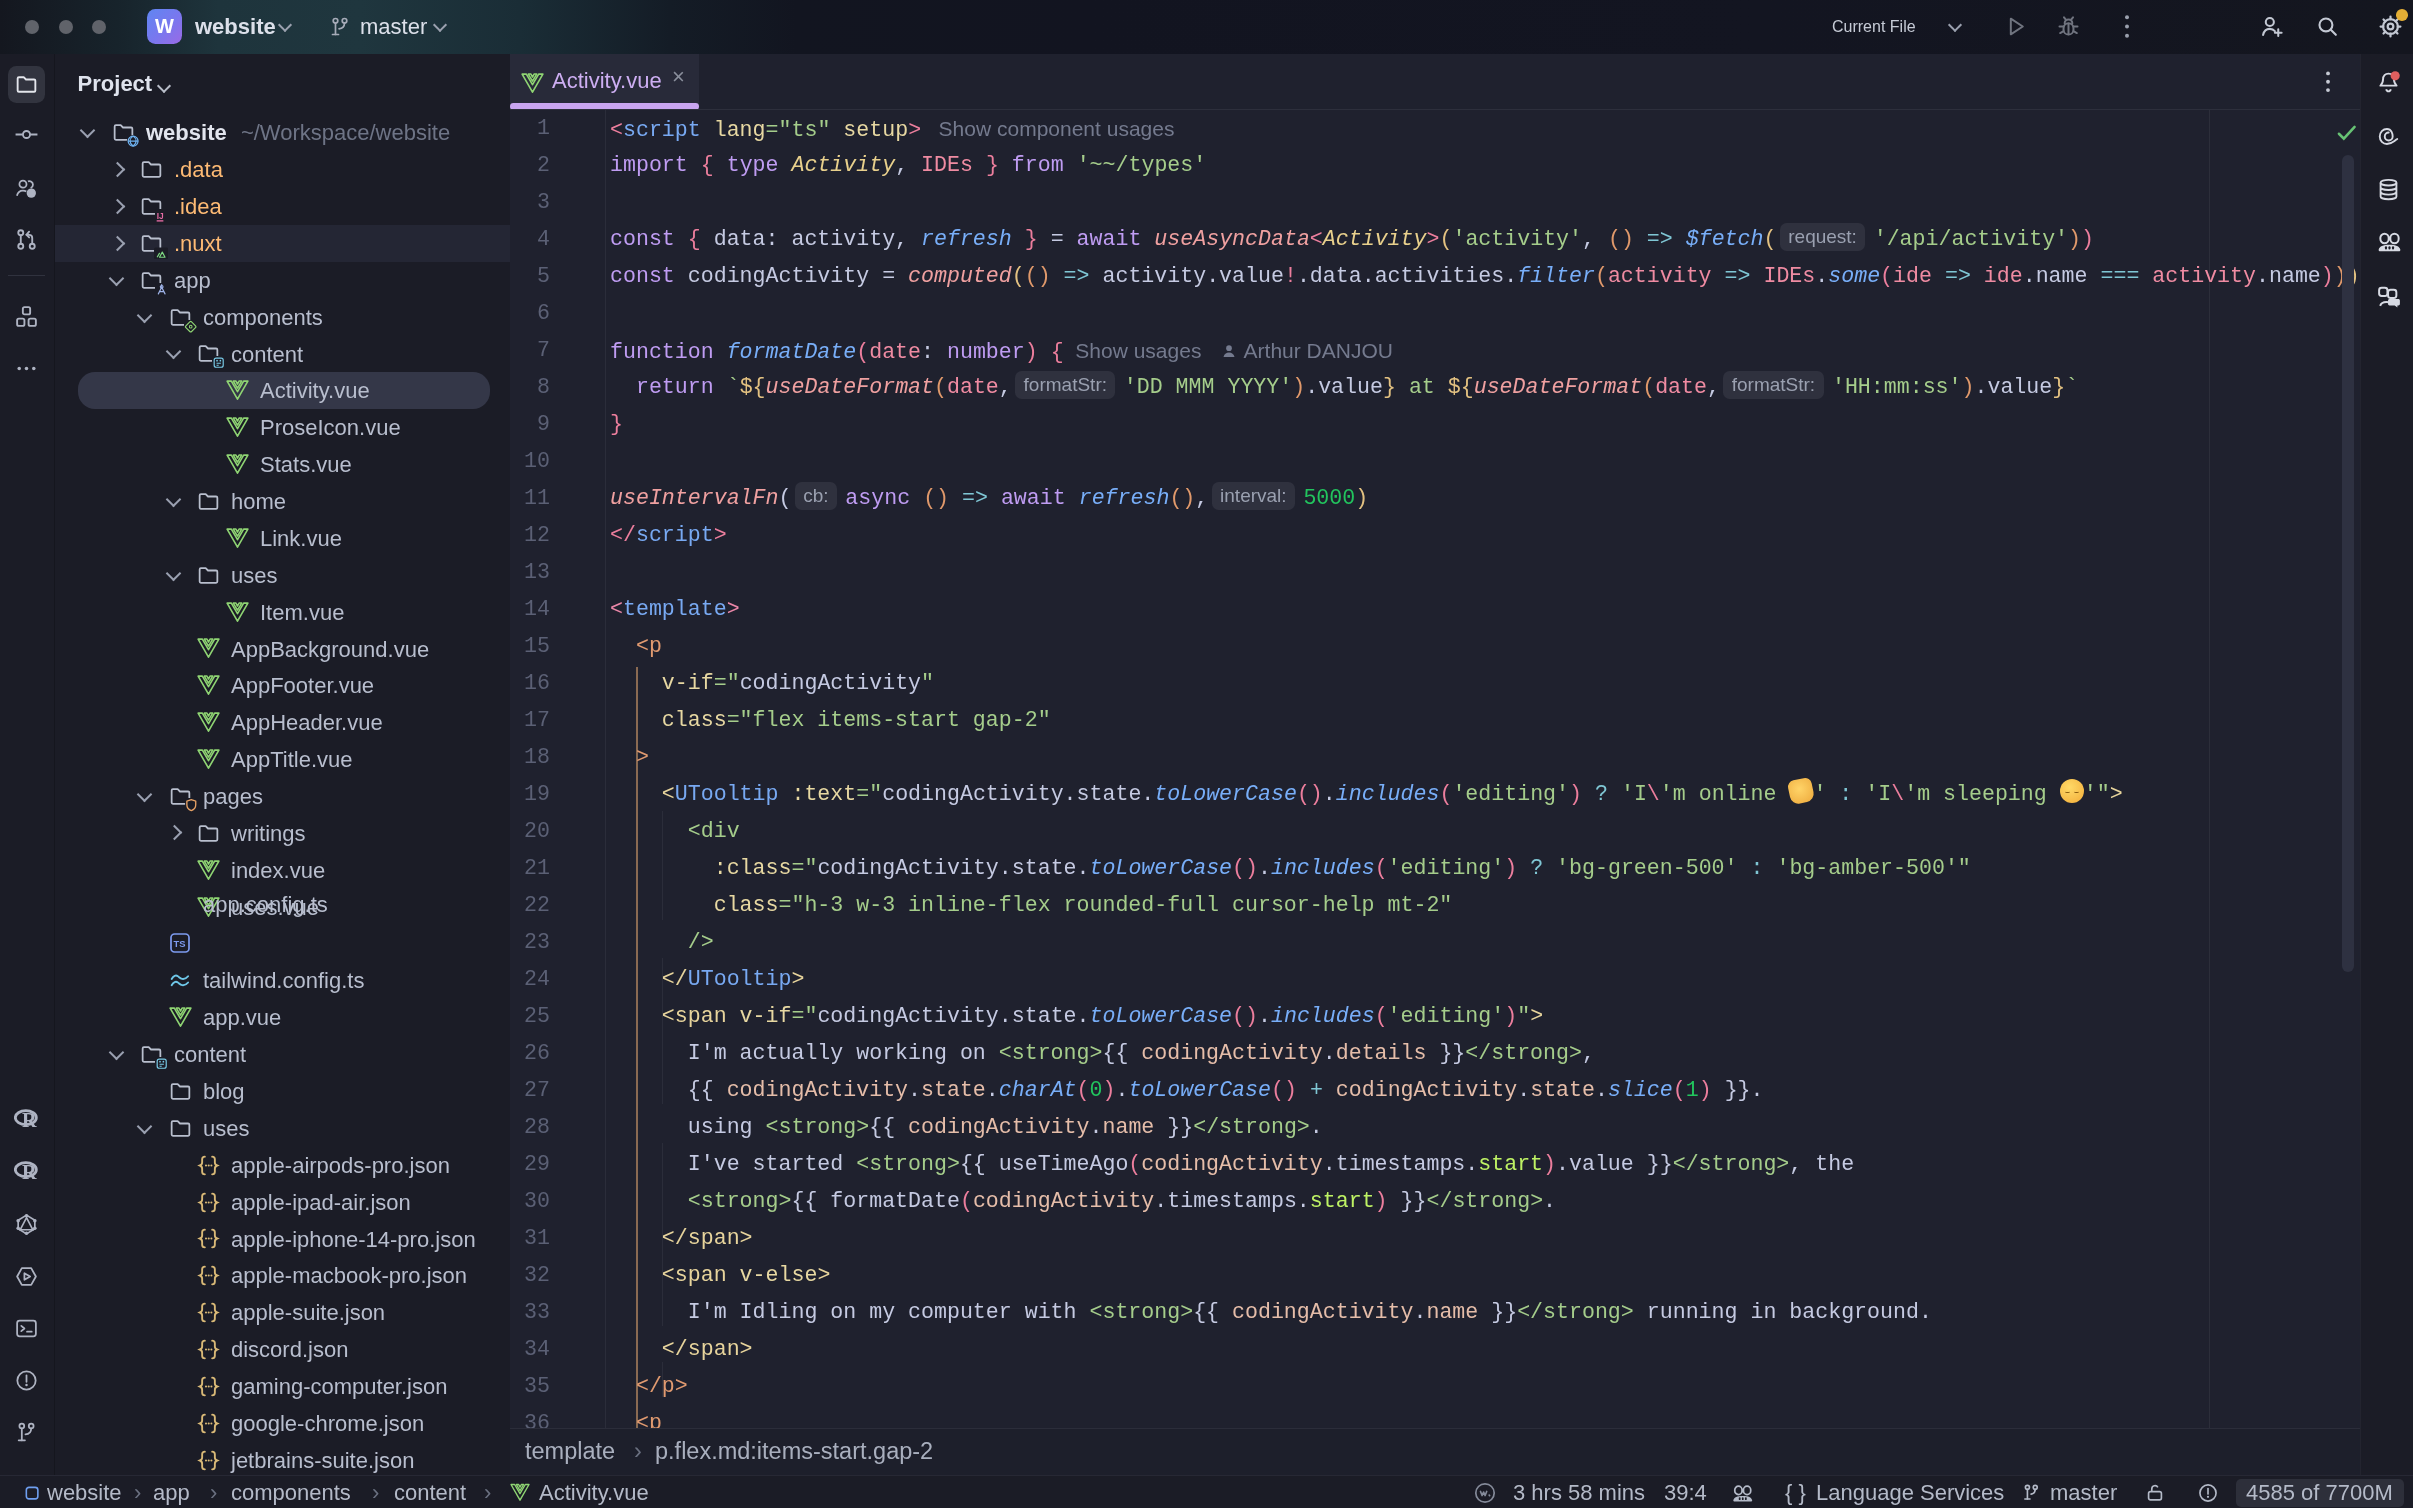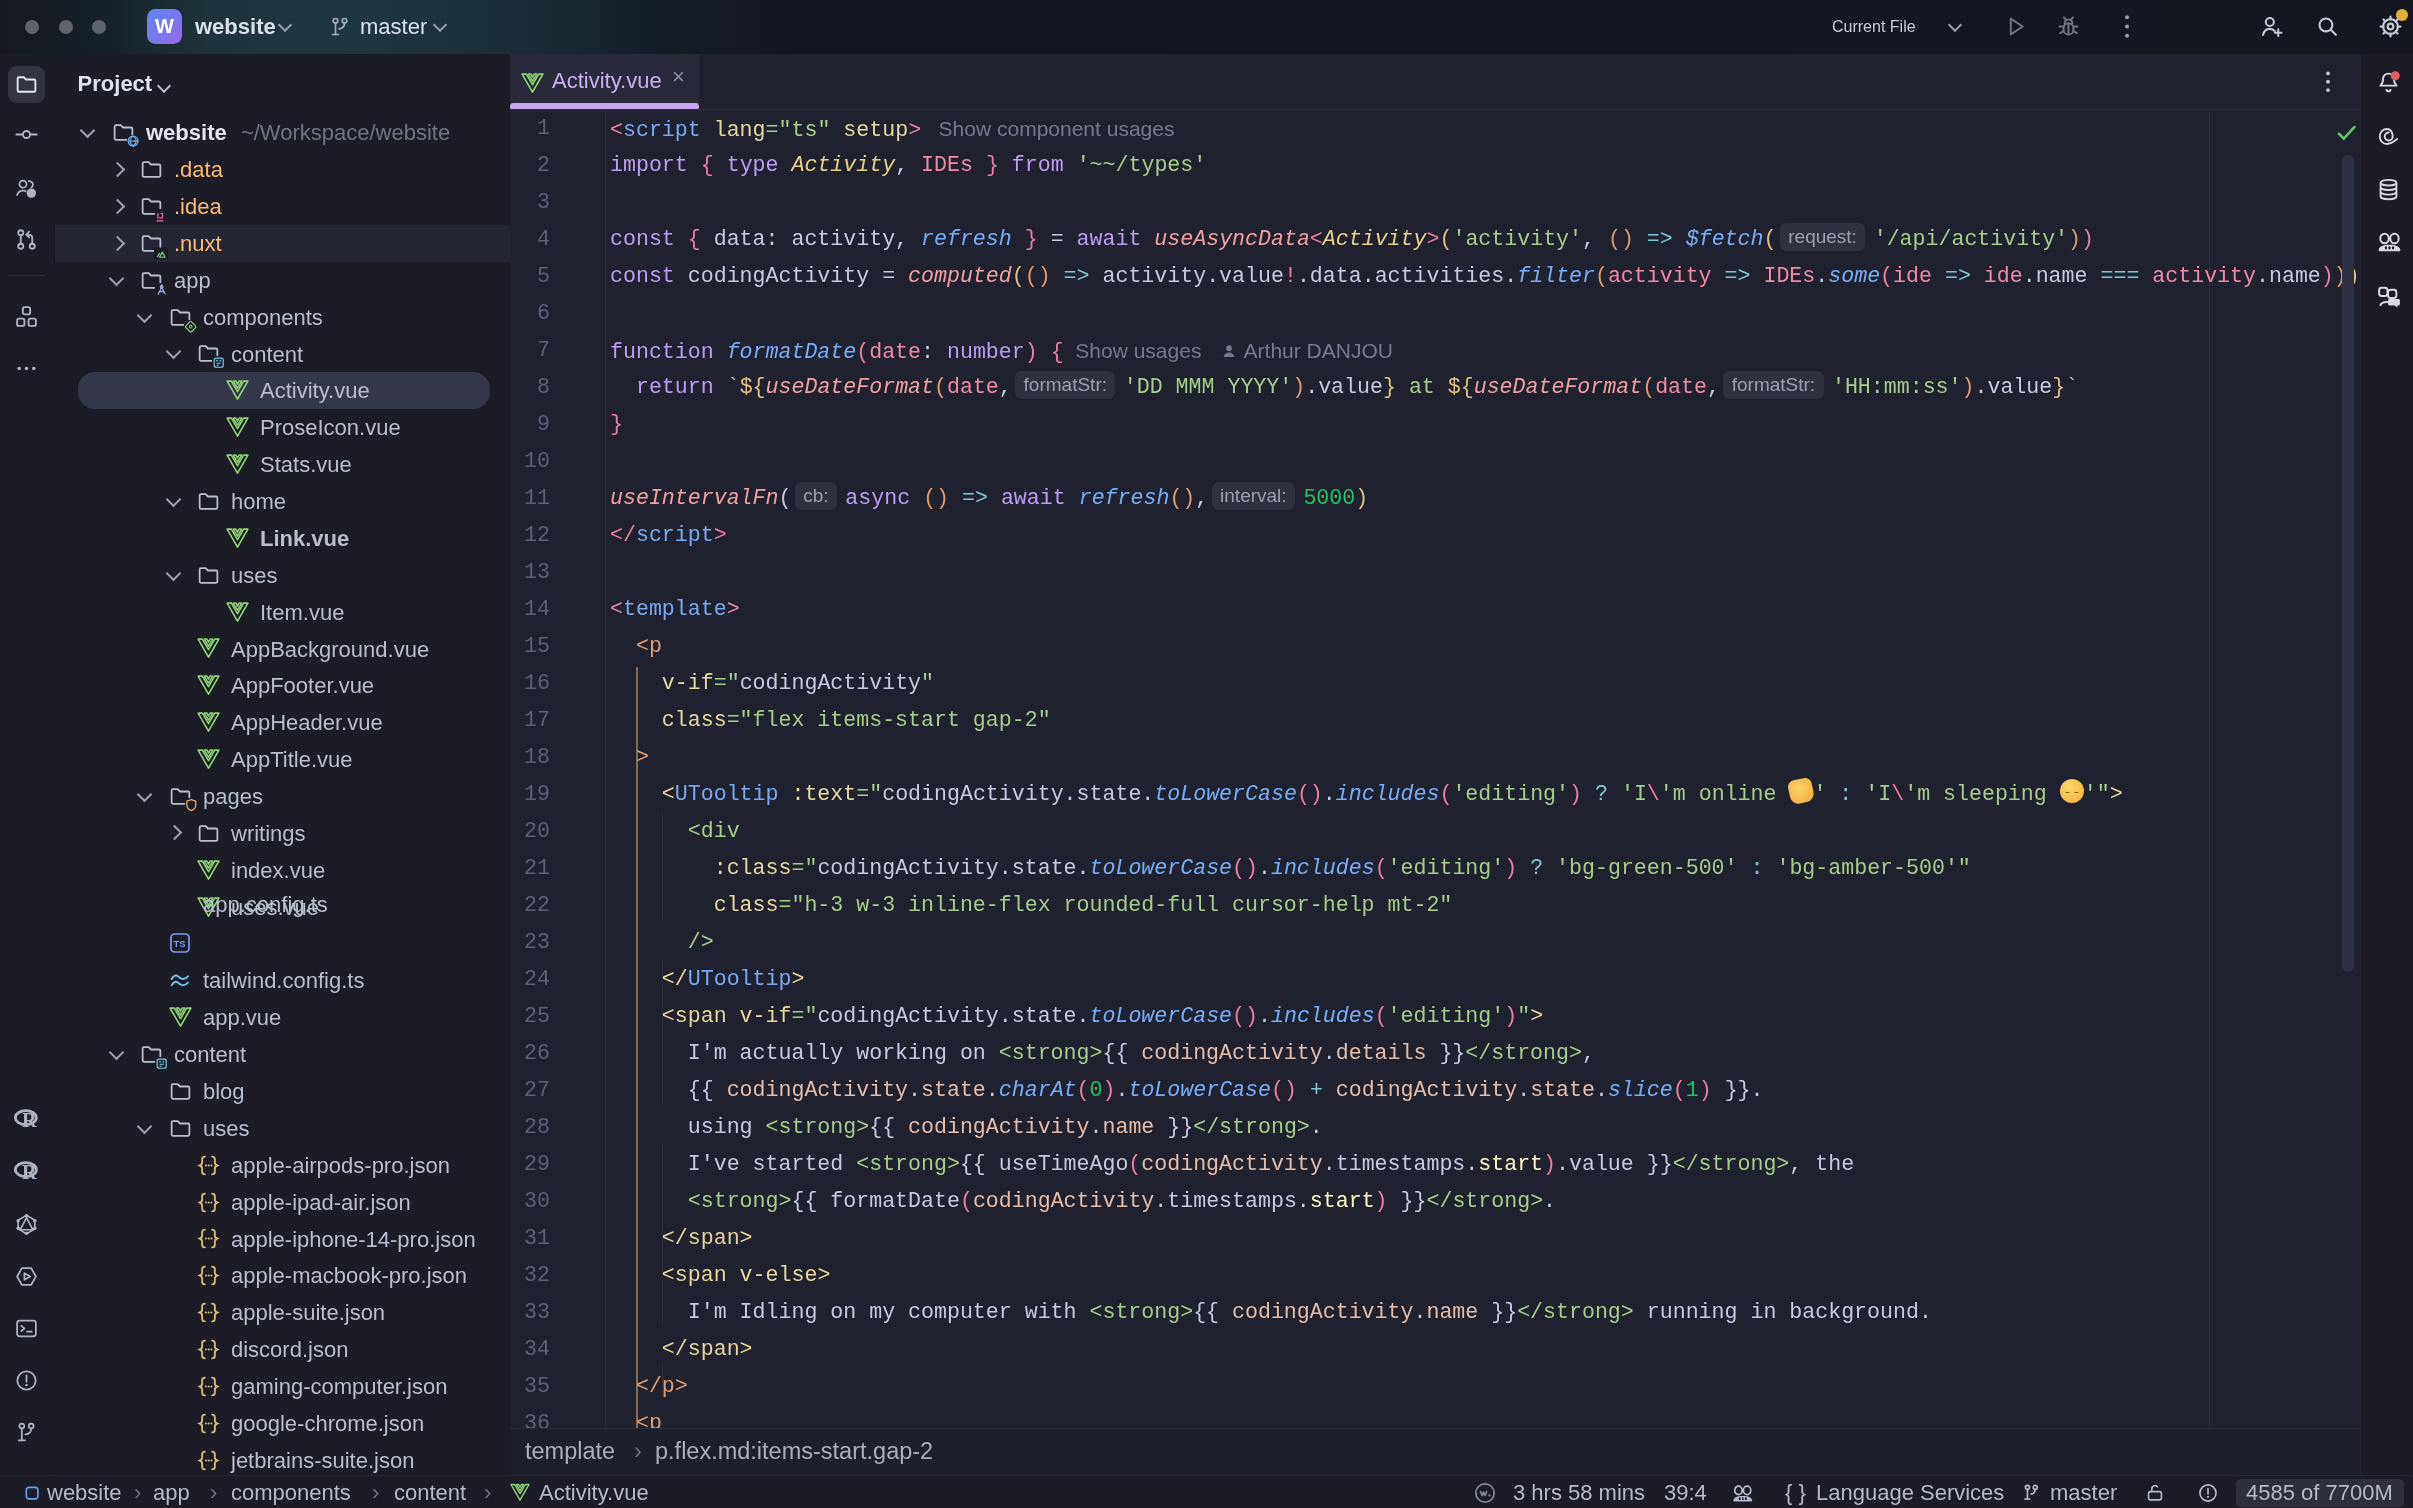--- a/index.html
+++ b/index.html
@@ -43,21 +43,21 @@
 .s{color:#a5cd8b}
 .n{color:#22c55e}
 .op{color:#7fc6d4}
 .b{color:#78a9f2}
 .tp{color:#ea87a8}
 .to{color:#e09a70}
 .ty{color:#e7d49c}
 .tg{color:#a5cd8b}
 .at{color:#e7d8a2}
 .ip{color:#e5bda9}
-.tl2{color:#fef9c3}
+.tl2{color:#bef264}
 .hint{font-family:"Liberation Sans",sans-serif;font-size:21px;color:#747a8e;font-style:normal}
 .inlay{display:inline-block;font-family:"Liberation Sans",sans-serif;font-size:19px;color:#9aa0b0;background:#2f313e;border-radius:6.7px;padding:0 8.4px;margin:0 8.4px 0 3.4px;height:28.5px;line-height:28px;vertical-align:2.5px}
 .guide{position:absolute;width:0.8px;background:#2b2d3a}
 .em{display:inline-block;position:relative;width:24px;height:24px;border-radius:50%;background:radial-gradient(circle at 40% 35%,#ffd967,#f2ac38);vertical-align:-2.5px}.em:before{content:"";position:absolute;left:5px;top:11px;width:5px;height:2.5px;border-bottom:1.8px solid #8a5c10;border-radius:50%}.em:after{content:"";position:absolute;right:5px;top:11px;width:5px;height:2.5px;border-bottom:1.8px solid #8a5c10;border-radius:50%}
 .emh{display:inline-block;width:24px;height:24px;border-radius:6.7px 6.7px 8.4px 8.4px;background:radial-gradient(circle at 45% 40%,#ffd468,#eda93c);vertical-align:-2.5px;transform:rotate(-12deg)}
 
 .trow{position:absolute;height:37px;display:flex;align-items:center;color:#b8bece;font-size:22px;white-space:pre}
 .dim{color:#fdba74}
 .tsel{position:absolute;left:77px;width:412px;height:37px;background:#343748;border-radius:17px}
 .thov{position:absolute;left:54px;width:456px;height:37px;background:#242634}
@@ -340,21 +340,21 @@
           <path d="M3.5 6.2c0-.7.6-1.2 1.2-1.2h4.6l2.2 2.2h7.8c.7 0 1.2.6 1.2 1.2v9.4c0 .7-.6 1.2-1.2 1.2H4.7c-.7 0-1.2-.6-1.2-1.2V6.2z"></path>
         </svg>
       </div>
 <div class="trow" style="left:230px;top:429px;text-align:center;">home</div>
 <div class="abs" style="left:224px;top:472px">
         <svg width="25" height="23.5" viewBox="0 0 26 24">
           <path d="M2.2 3h4.4L13 14 19.4 3h4.4L13 21.8z" fill="none" stroke="#8fd473" stroke-width="1.7" stroke-linejoin="round"></path>
           <path d="M8.6 3h2.8L13 6.1 14.6 3h2.8L13 10.4z" fill="none" stroke="#8fd473" stroke-width="1.6" stroke-linejoin="round"></path>
         </svg>
       </div>
-<div class="trow" style="left:259px;top:466px;font-weight:bold;">Link.vue</div>
+<div class="trow" style="left:259px;top:466px;">Link.vue</div>
 <div class="tchev cdown" style="left:167px;top:514px"></div>
 <div class="abs" style="left:195px;top:509px">
         <svg width="25" height="25" viewBox="0 0 24 24" fill="none" stroke="#b9bfce" stroke-width="1.7" stroke-linejoin="round">
           <path d="M3.5 6.2c0-.7.6-1.2 1.2-1.2h4.6l2.2 2.2h7.8c.7 0 1.2.6 1.2 1.2v9.4c0 .7-.6 1.2-1.2 1.2H4.7c-.7 0-1.2-.6-1.2-1.2V6.2z"></path>
         </svg>
       </div>
 <div class="trow" style="left:230px;top:503px;">uses</div>
 <div class="abs" style="left:224px;top:546px">
         <svg width="25" height="23.5" viewBox="0 0 26 24">
           <path d="M2.2 3h4.4L13 14 19.4 3h4.4L13 21.8z" fill="none" stroke="#8fd473" stroke-width="1.7" stroke-linejoin="round"></path>

